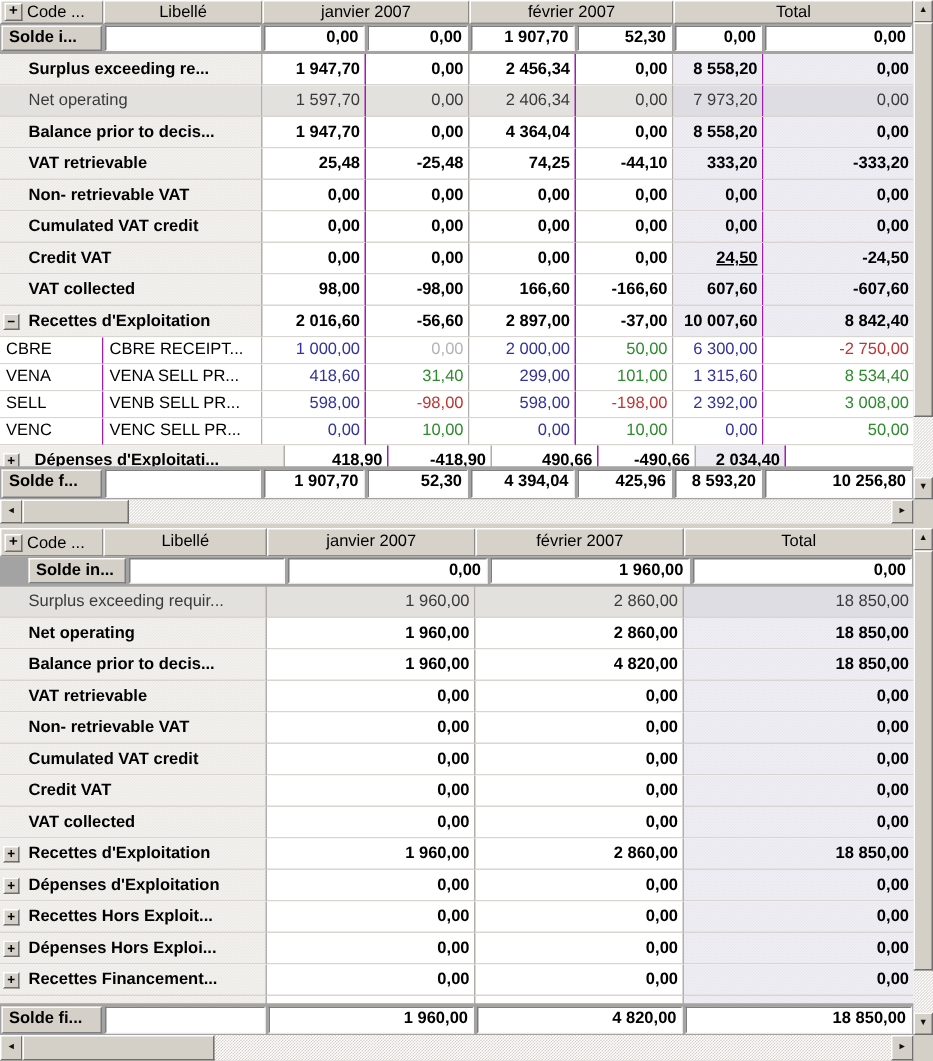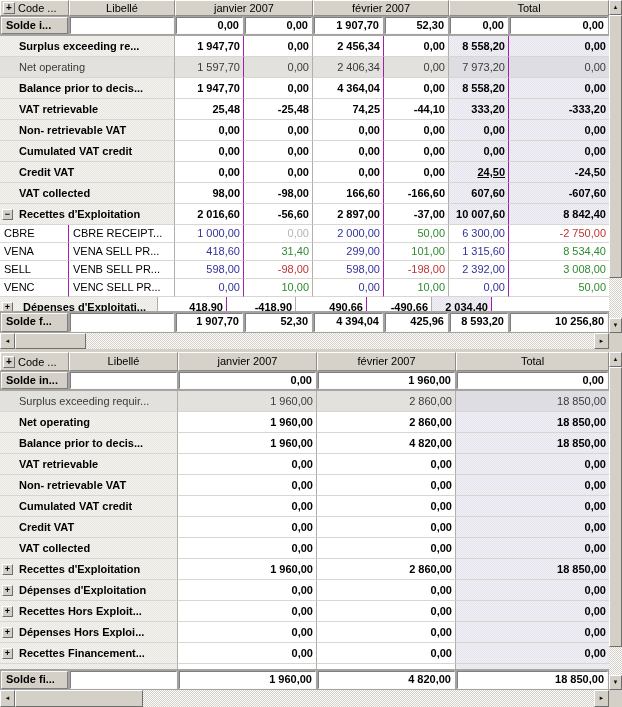--- a/index.html
+++ b/index.html
@@ -251,21 +251,21 @@
         <div class="cell libcell sepG" style="width: 106px;">VENC SELL PR...</div>
         <div class="cell val sepL" style="width: 69px; color: rgb(51, 51, 153); font-weight: normal;">0,00</div>
         <div class="cell val sepG" style="width: 69px; color: rgb(46, 139, 46); font-weight: normal;">10,00</div>
         <div class="cell val sepL" style="width: 71px; color: rgb(51, 51, 153); font-weight: normal;">0,00</div>
         <div class="cell val sepG" style="width: 65px; color: rgb(46, 139, 46); font-weight: normal;">10,00</div>
         <div class="cell val totbg sepL" style="width: 60px; color: rgb(51, 51, 153); font-weight: normal;">0,00</div>
         <div class="cell val totbg" style="width: 100px; color: rgb(46, 139, 46); font-weight: normal;">50,00</div>
       </div>
       <div class="row row-21">
         <span class="expander">+</span>
-        <div class="cell lblcell sepG" style="width: 158px; padding-left: 23px;">Dépenses d'Exploitati...</div>
+        <div class="cell lblcell sepG" style="width: 190px; padding-left: 23px;">Dépenses d'Exploitati...</div>
         <div class="cell val sepL" style="width: 69px;">418,90</div>
         <div class="cell val sepG" style="width: 69px;">-418,90</div>
         <div class="cell val sepL" style="width: 71px;">490,66</div>
         <div class="cell val sepG" style="width: 65px;">-490,66</div>
         <div class="cell val totbg sepL" style="width: 60px;">2 034,40</div>
       </div>
       <div class="fixedrow finalrow" style="height: 22px;">
         <div class="fbox flabel" style="width: 67px;">Solde f...</div>
         <div class="fbox" style="width: 104px;"></div>
         <div class="fbox fval" style="width: 67px;">1 907,70</div>
@@ -304,21 +304,21 @@
       <div class="ghead" style="height: 19px;">
         <div class="hcell codehead" style="width: 69px;">
           <span class="plusbtn">+</span>
           <span>Code ...</span>
         </div>
         <div class="hcell" style="width: 109px; line-height: 17px;">Libellé</div>
         <div class="hcell" style="width: 139px; line-height: 17px;">janvier 2007</div>
         <div class="hcell" style="width: 139px; line-height: 17px;">février 2007</div>
         <div class="hcell" style="width: 153px; line-height: 17px;">Total</div>
       </div>
-      <div class="fixedrow initialrow" style="height: 20px;">
+      <div class="fixedrow initialrow" style="height: 20px; padding-left: 18px;">
         <div class="fbox flabel" style="width: 67px;">Solde in...</div>
         <div class="fbox" style="width: 107px;"></div>
         <div class="fbox fval" style="width: 137px;">0,00</div>
         <div class="fbox fval" style="width: 137px;">1 960,00</div>
         <div class="fbox fval" style="width: 151px;">0,00</div>
       </div>
       <div class="row row-21 grayrow">
         <div class="cell lblcell sepG" style="width: 178px;">Surplus exceeding requir...</div>
         <div class="cell val sepG" style="width: 139px;">1 960,00</div>
         <div class="cell val sepG" style="width: 139px;">2 860,00</div>

